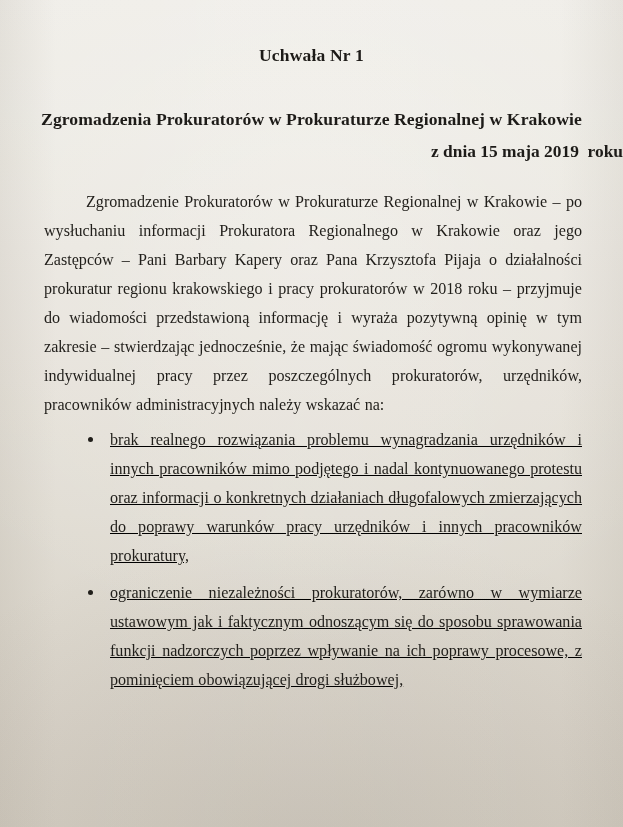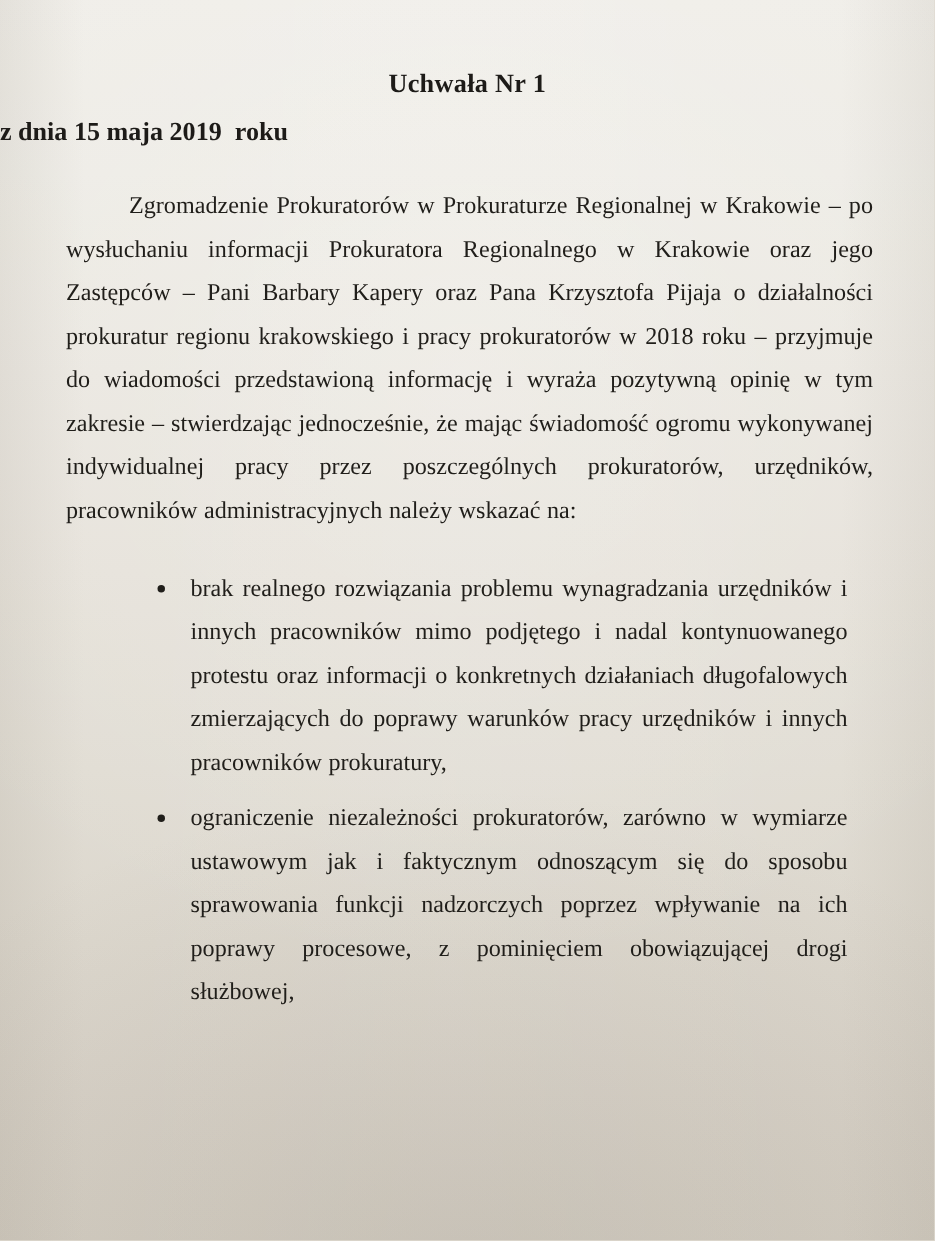--- a/index.html
+++ b/index.html
@@ -86,21 +86,21 @@
     font-weight: bold;
     font-size: 17.6px;
     color: #1d1b18;
     letter-spacing: 0.1px;
     margin: 0;
     padding-top: 43px;
     padding-left: 40px;
     padding-right: 40px;
   }
   .title-date {
-    text-align: left;
+    text-align: right;
     font-weight: bold;
     font-size: 17.4px;
     color: #1d1b18;
     margin: 0;
     padding-top: 11px;
     white-space: pre;
   }
 
   
   .body-wrap {
@@ -114,22 +114,23 @@
     line-height: 29px;
     color: #201e1a;
     text-align: justify;
     text-indent: 42px;
     word-spacing: 0.4px;
   }
 
   
   .bullets {
     list-style: none;
-    margin: 17px;
+    margin: 0;
     padding: 6px 0 0 0;
+    text-decoration: underline;
   }
   .bullets li {
     position: relative;
     margin: 0;
     padding: 0 0 0 66px;
     font-size: 16.1px;
     line-height: 29px;
     color: #201e1a;
     text-align: justify;
     word-spacing: 0.3px;
@@ -153,20 +154,21 @@
   .bullets li, .para { text-justify: inter-word; }
 </style>
 </head>
 <body>
 
 <div class="page">
   <div class="content">
 
     <h1 class="title-main">Uchwała Nr 1</h1>
 
+    <h2 class="title-body">Zgromadzenia Prokuratorów w Prokuraturze Regionalnej w Krakowie</h2>
 
     <h3 class="title-date">z dnia 15 maja 2019  roku</h3>
 
     <div class="body-wrap">
 
       <p class="para">Zgromadzenie Prokuratorów w Prokuraturze Regionalnej w Krakowie – po wysłuchaniu informacji Prokuratora Regionalnego w Krakowie oraz jego Zastępców – Pani Barbary Kapery oraz Pana Krzysztofa Pijaja o działalności prokuratur regionu krakowskiego i pracy prokuratorów w 2018 roku – przyjmuje do wiadomości przedstawioną informację i wyraża pozytywną opinię w tym zakresie  – stwierdzając jednocześnie,  że  mając świadomość ogromu wykonywanej indywidualnej pracy przez poszczególnych prokuratorów, urzędników, pracowników administracyjnych należy wskazać na:</p>
 
       <ul class="bullets">
         <li>
           <span class="bullet-dot"></span>

